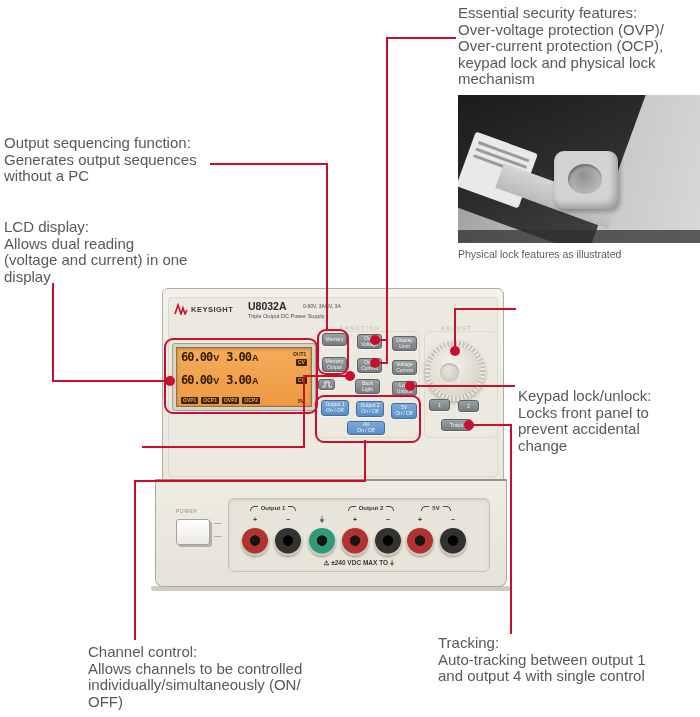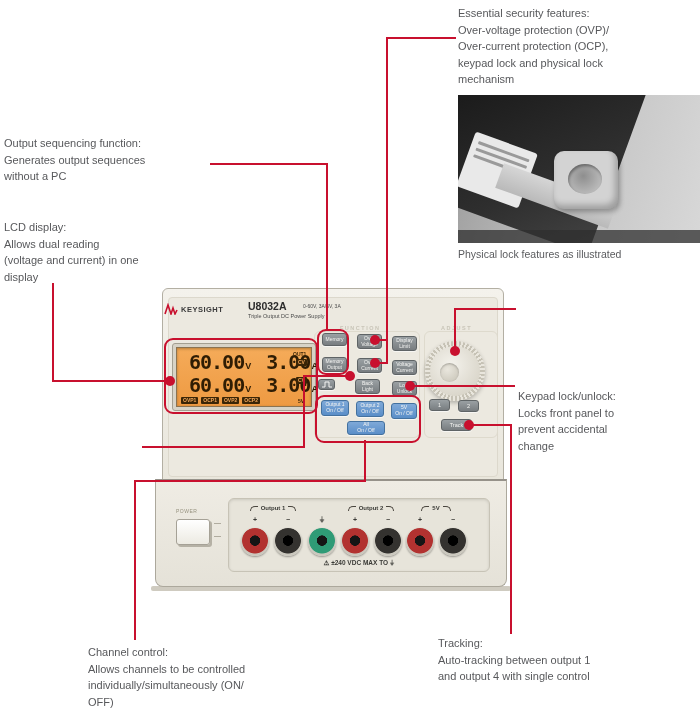--- a/index.html
+++ b/index.html
@@ -3,21 +3,21 @@
 <meta charset="utf-8">
 <style>
   * { margin:0; padding:0; box-sizing:border-box; }
   html,body { background:#ffffff; }
   .stage {
     position:relative; width:700px; height:717px; background:#ffffff;
     font-family:"Liberation Sans", sans-serif; overflow:hidden;
   }
   
   .ann {
-    position:absolute; color:#57585b; font-size:11px; line-height:16.5px;
+    position:absolute; color:#57585b; font-size:15px; line-height:16.5px;
     white-space:pre-line; z-index:4;
   }
   .caption { position:absolute; color:#5a5b5e; font-size:10.5px; z-index:4; }
   
   .rl { position:absolute; background:#c8102e; z-index:6; }
   .rdot { position:absolute; width:10px; height:10px; border-radius:50%; background:#c8102e; z-index:7; }
   .rrect { position:absolute; border:2px solid #c8102e; border-radius:9px; z-index:6; background:transparent; }
   
   .photo { position:absolute; left:458px; top:95px; width:242px; height:148px; overflow:hidden;
            background:linear-gradient(105deg,#9a9a9a 0%,#c6c6c6 55%,#d8d8d8 100%); z-index:3; }
@@ -37,34 +37,34 @@
   .dev-upper { position:absolute; left:162px; top:288px; width:342px; height:193px;
                background:linear-gradient(#f4f2ec,#e9e6dc); border:1px solid #b3af a3;
                border:1px solid #b3afa3; border-radius:6px 6px 0 0; z-index:2; }
   .dev-front { position:absolute; left:168px; top:297px; width:330px; height:180px;
                background:#ece9e0; border:1px solid #dcd8cc; border-radius:4px; z-index:2; }
   .dev-lower { position:absolute; left:155px; top:479px; width:352px; height:108px;
                background:linear-gradient(#efece4,#e5e2d8); border:1px solid #aca89c;
                border-top:2px solid #96928a; border-radius:0 0 8px 8px; z-index:2; }
   .dev-base  { position:absolute; left:151px; top:586px; width:360px; height:5px;
                background:#cfcbc0; border-radius:2px; z-index:1; }
-  .brand { position:absolute; left:164px; top:303px; display:flex; align-items:center; gap:3px; z-index:3; }
+  .brand { position:absolute; left:174px; top:303px; display:flex; align-items:center; gap:3px; z-index:3; }
   .brand-text { font-size:7.5px; font-weight:bold; letter-spacing:.5px; color:#3a3a3a; }
   .model { position:absolute; left:248px; top:300px; font-size:10.5px; font-weight:bold; color:#2b2b2b; z-index:3; }
   .specs { position:absolute; left:303px; top:303px; font-size:5px; color:#4a4a4a; z-index:3; }
   .subtitle { position:absolute; left:248px; top:313px; font-size:5.5px; color:#4a4a4a; z-index:3; }
   
   .lcd-bezel { position:absolute; left:172px; top:343px; width:144px; height:68px;
                background:#d7d3c7; border:1px solid #a39f91; border-radius:3px; z-index:3; }
   .lcd { position:absolute; left:176px; top:347px; width:136px; height:60px;
          background:linear-gradient(#f5ab59,#ee9a42); border:1px solid #8a7352;
          box-shadow:inset 0 1px 3px rgba(90,60,10,.4); z-index:3; }
   .lcd-row { position:absolute; display:flex; align-items:baseline; z-index:4;
              color:#2f1d04; font-family:"DejaVu Sans Mono", monospace; font-weight:bold; }
-  .lcd-big { font-size:20px; letter-spacing:-1px;margin-left:8px; }
+  .lcd-big { font-size:12px; letter-spacing:-1px; }
   .lcd-unit { font-size:9px; margin:0 7px 0 1px; font-family:"Liberation Sans",sans-serif; }
   .lcd-side { position:absolute; z-index:4; color:#3a2506; font-size:5px; font-weight:bold; text-align:center; }
   .lcd-badge { display:inline-block; background:#3a2506; color:#f5a85a; font-size:5px; font-weight:bold;
                padding:0 2px; border-radius:1px; line-height:7px; }
   .lcd-badges { position:absolute; left:181px; top:397px; display:flex; gap:3px; z-index:4; }
   .emboss { position:absolute; font-size:5.5px; font-weight:bold; letter-spacing:1.5px; color:#c9c5b8; z-index:3; }
   .group-outline { position:absolute; border:1px solid #dedacd; border-radius:6px; z-index:2; }
   
   .btn { position:absolute; display:flex; align-items:center; justify-content:center; text-align:center;
          white-space:pre-line; line-height:1.15; font-size:5px; color:#f4f4f2; z-index:4;

